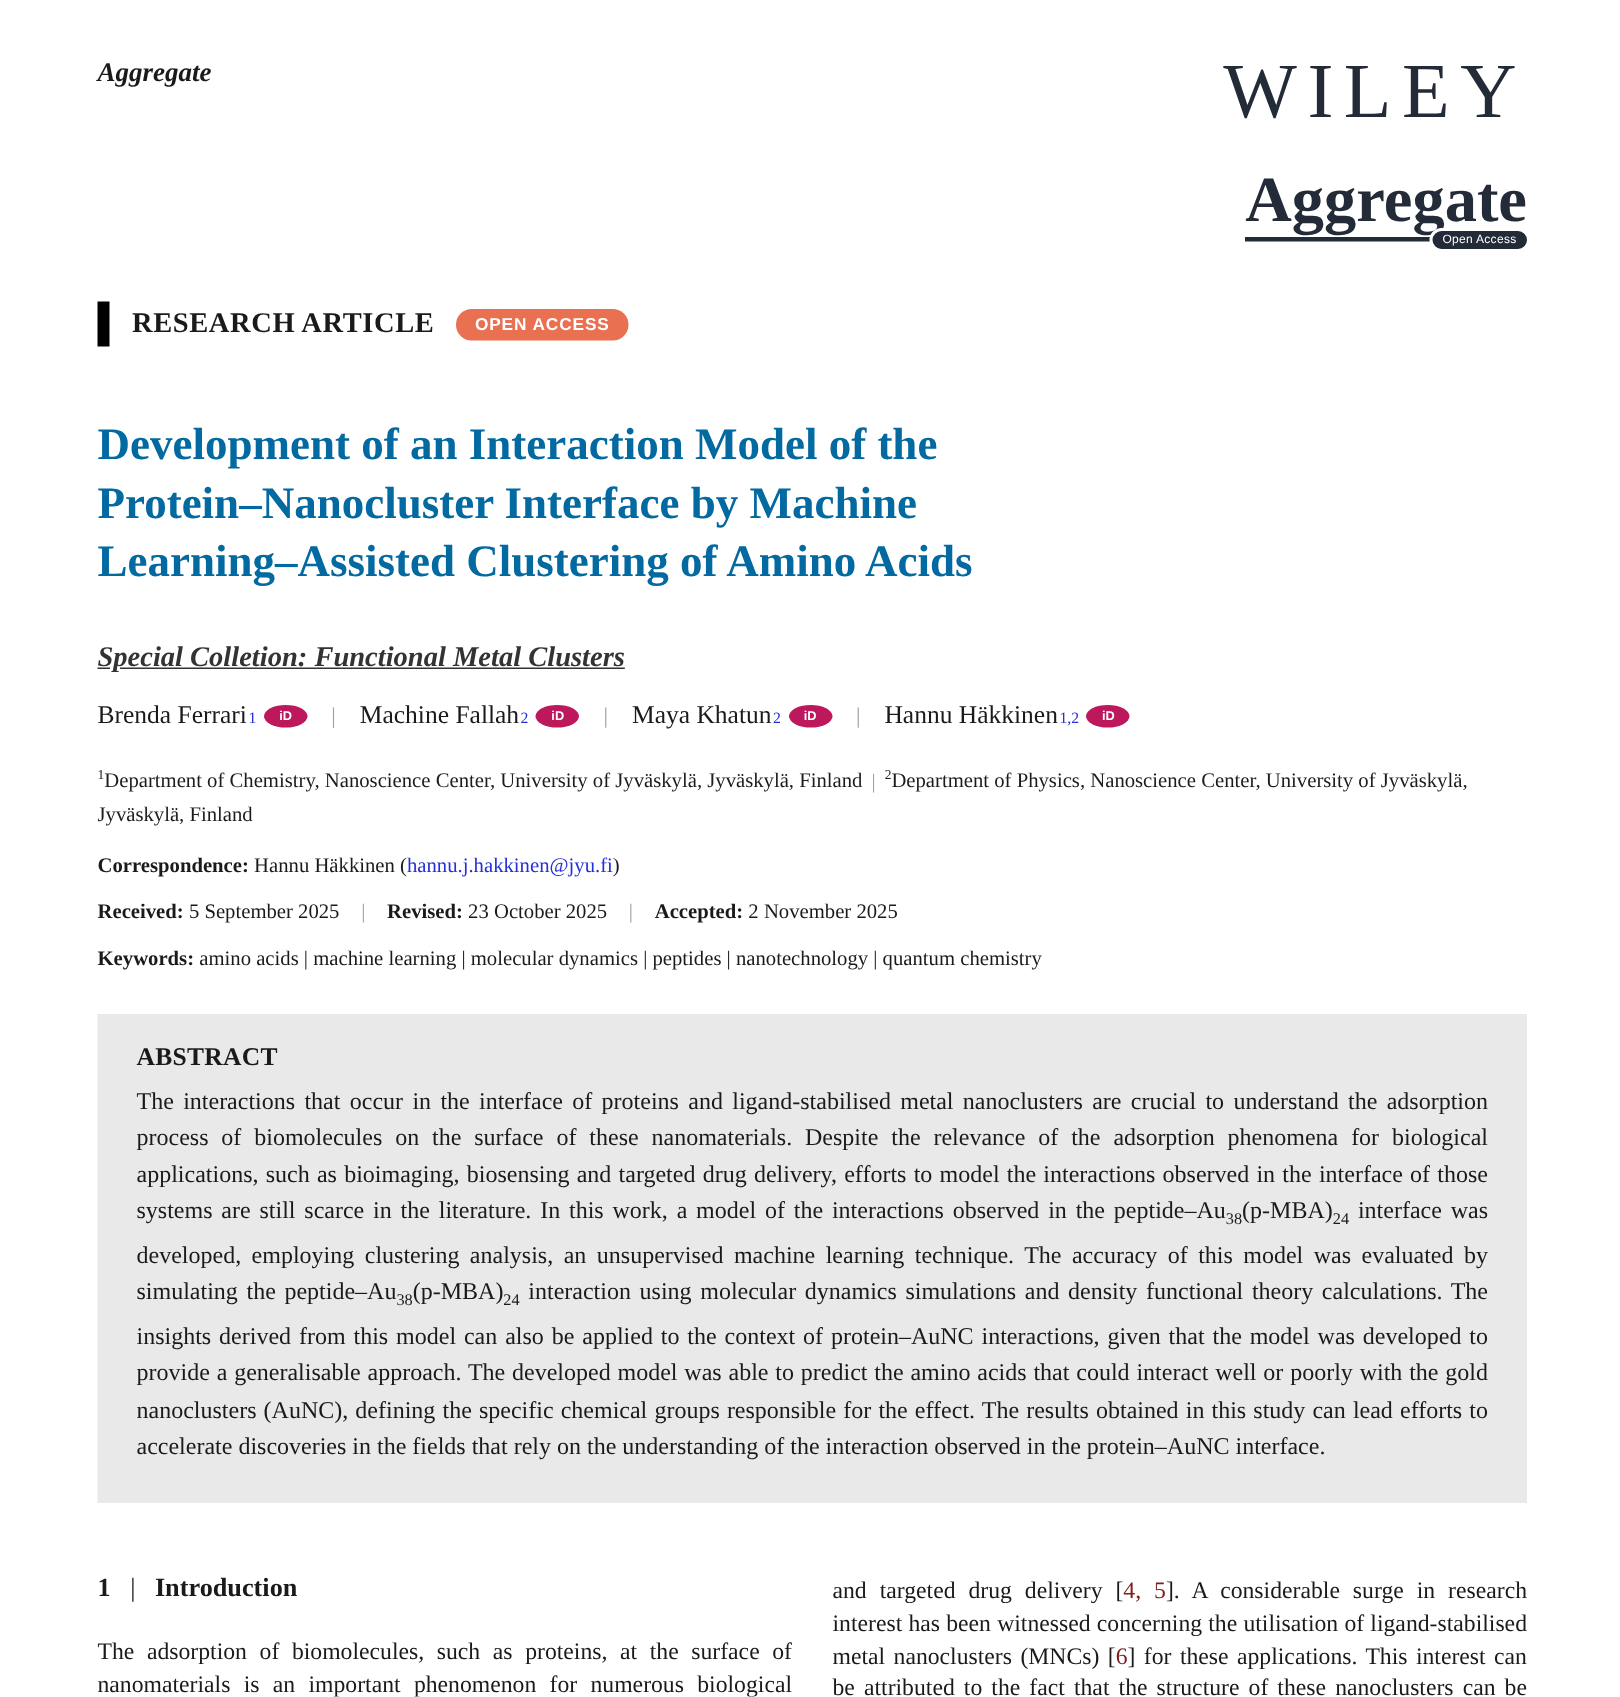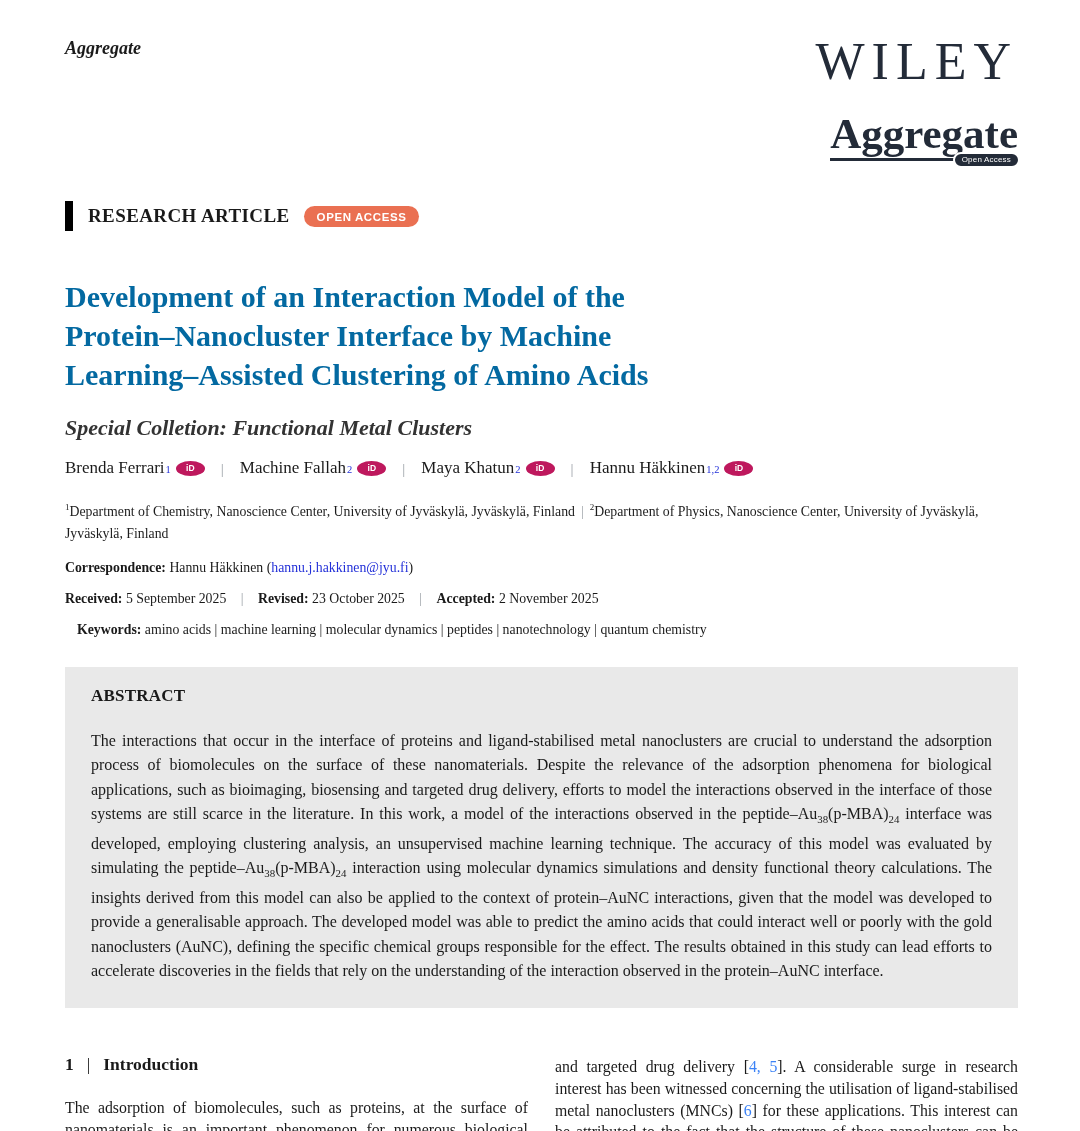--- a/index.html
+++ b/index.html
@@ -44,21 +44,21 @@
     margin-left: 14px;
     background: #EA7052; color: #fff;
     font-family: "Liberation Sans", sans-serif;
     font-size: 11.5px; font-weight: 700; letter-spacing: 0.6px;
     padding: 5px 13px 4px; border-radius: 999px;
   }
 
   
   .title { margin-top: 46px; font-size: 30px; font-weight: 700; line-height: 39px; color: #0369a1; }
   .title span { display: block; }
-  .collection { margin-top: 21px; font-size: 22px; font-weight: 700; font-style: italic; color: #333; }
+  .collection { margin-top: 34px; font-size: 19px; font-weight: 700; font-style: italic; color: #333; text-decoration: underline; }
 
   
   .authors { margin-top: 17px; font-size: 17px; display: flex; align-items: flex-end; flex-wrap: wrap; }
   .author { display: inline-flex; align-items: baseline; }
   .author sup { font-size: 10.5px; color: #2330d8; margin-left: 1px; }
   .orcid {
     display: inline-block; width: 29px; height: 15px; border-radius: 50%;
     background: #be185d; color: #fff; font-family: "Liberation Sans", sans-serif;
     font-size: 8.5px; font-weight: 700; line-height: 15px; text-align: center;
     margin-left: 5px; align-self: center; cursor: pointer;
@@ -67,39 +67,39 @@
 
   
   .affiliations { margin-top: 18px; font-size: 13.8px; line-height: 22px; color: #1c1c1c; }
   .affiliations sup { font-size: 9px; }
   .aff-sep { color: #9aa0a6; margin: 0 6px; }
   .meta-line { margin-top: 13px; font-size: 13.8px; line-height: 20px; }
   .meta-line b { font-weight: 700; }
   .dates-line { margin-top: 11px; }
   .date-sep { color: #9aa0a6; margin: 0 11px; }
   .email-link { color: #2330d8; text-decoration: none; cursor: pointer; }
-  .keywords-line { margin-top: 11px; margin-left: 12px; }
+  .keywords-line { margin-top: 11px; }
 
   
   .abstract {
     margin-top: 27px; background: #E9E9E9;
     padding: 19px 26px 24px 26px;
   }
-  .abstract h2 { font-size: 17px; font-weight: 700; letter-spacing: 0.2px; margin-bottom: 23px; }
+  .abstract h2 { font-size: 17px; font-weight: 700; letter-spacing: 0.2px; margin-bottom: 8px; }
   .abstract p { font-size: 16px; line-height: 24.5px; text-align: justify; }
   sub { font-size: 68%; }
 
   
   .columns { margin-top: 46px; display: flex; gap: 27px; }
   .col { flex: 1 1 0; }
   .section-heading { font-size: 17.5px; font-weight: 700; }
   .section-heading .sec-sep { font-weight: 400; margin: 0 13px; }
   .col p { margin-top: 22px; font-size: 15.8px; line-height: 21.8px; text-align: justify; }
   .col.right p { margin-top: 2px; }
-  .cite { color: #3b82f6; cursor: pointer; }
+  .cite { color: #7f1d1d; cursor: pointer; }
 </style>
 </head>
 <body>
 
 <div class="page">
 
   <div class="header">
     <div class="journal-name">Aggregate</div>
     <div class="logo-block">
       <div class="wiley-logo">WILEY</div>

